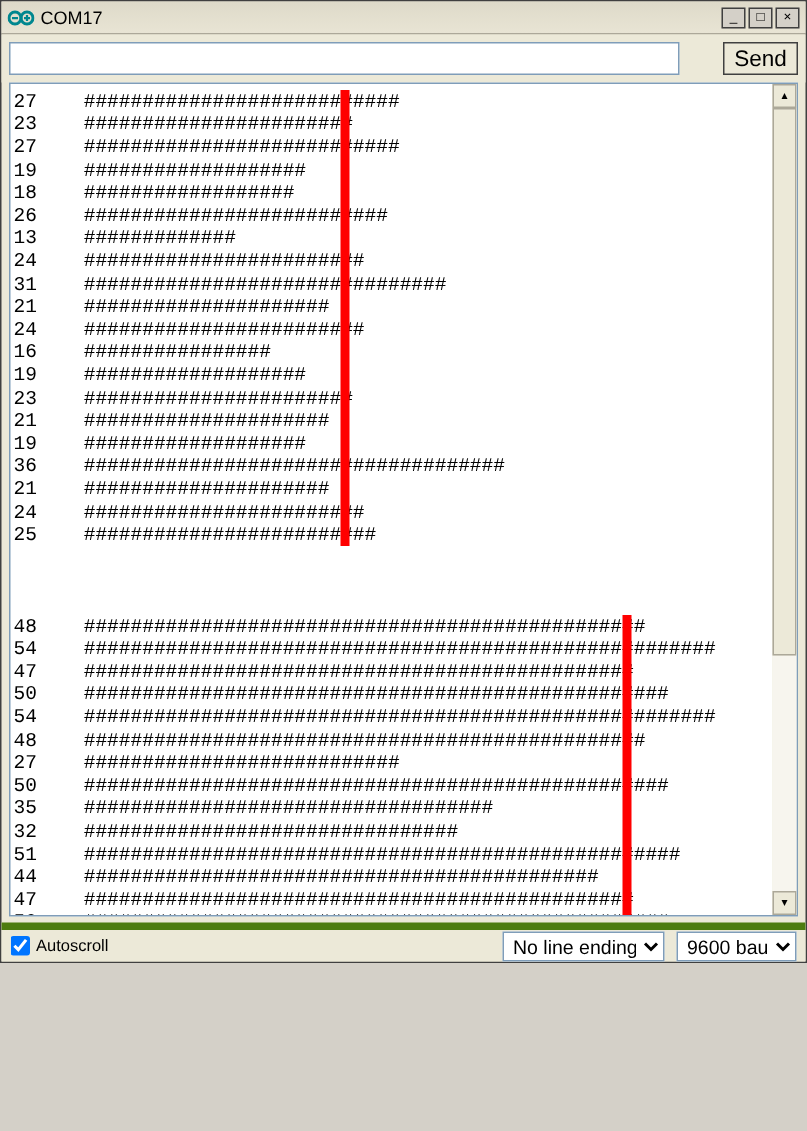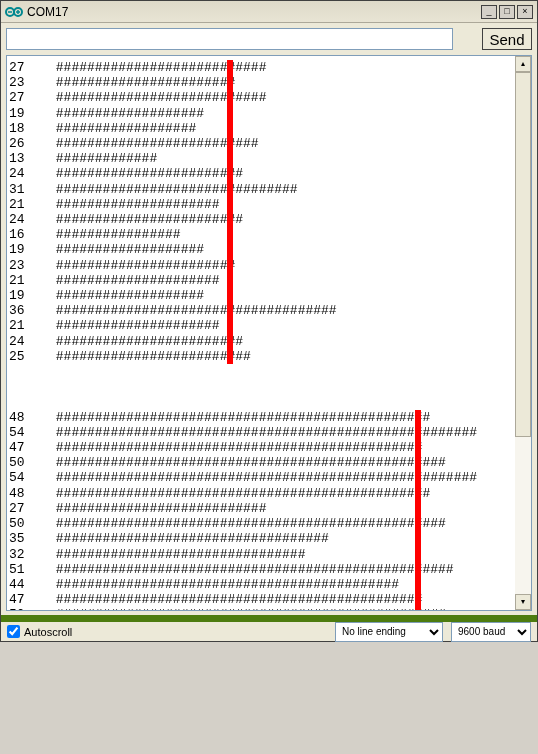--- a/index.html
+++ b/index.html
@@ -114,29 +114,29 @@
   background: #f00;
   z-index: 5;
 }
 .statusbar {
   height: 26px;
   background: #ece9d8;
   display: flex;
   align-items: center;
   padding: 0 6px;
   gap: 8px;
-  border-top: 7px solid #4d7c0f;
+  border-top: 5px solid #4d7c0f;
 }
 .chk { display: flex; align-items: center; gap: 4px; flex: 1; }
 .chk input { width: 13px; height: 13px; }
 .sel {
   height: 20px;
   border: 1px solid #7f9db9;
   background: #fff;
-  font-size: 10px;
+  font-size: 13px;
   padding: 1px 2px;
 }
 .sel.w1 { width: 108px; }
 .sel.w2 { width: 80px; }
 </style>
 </head>
 <body>
 
 <div class="win">
 

